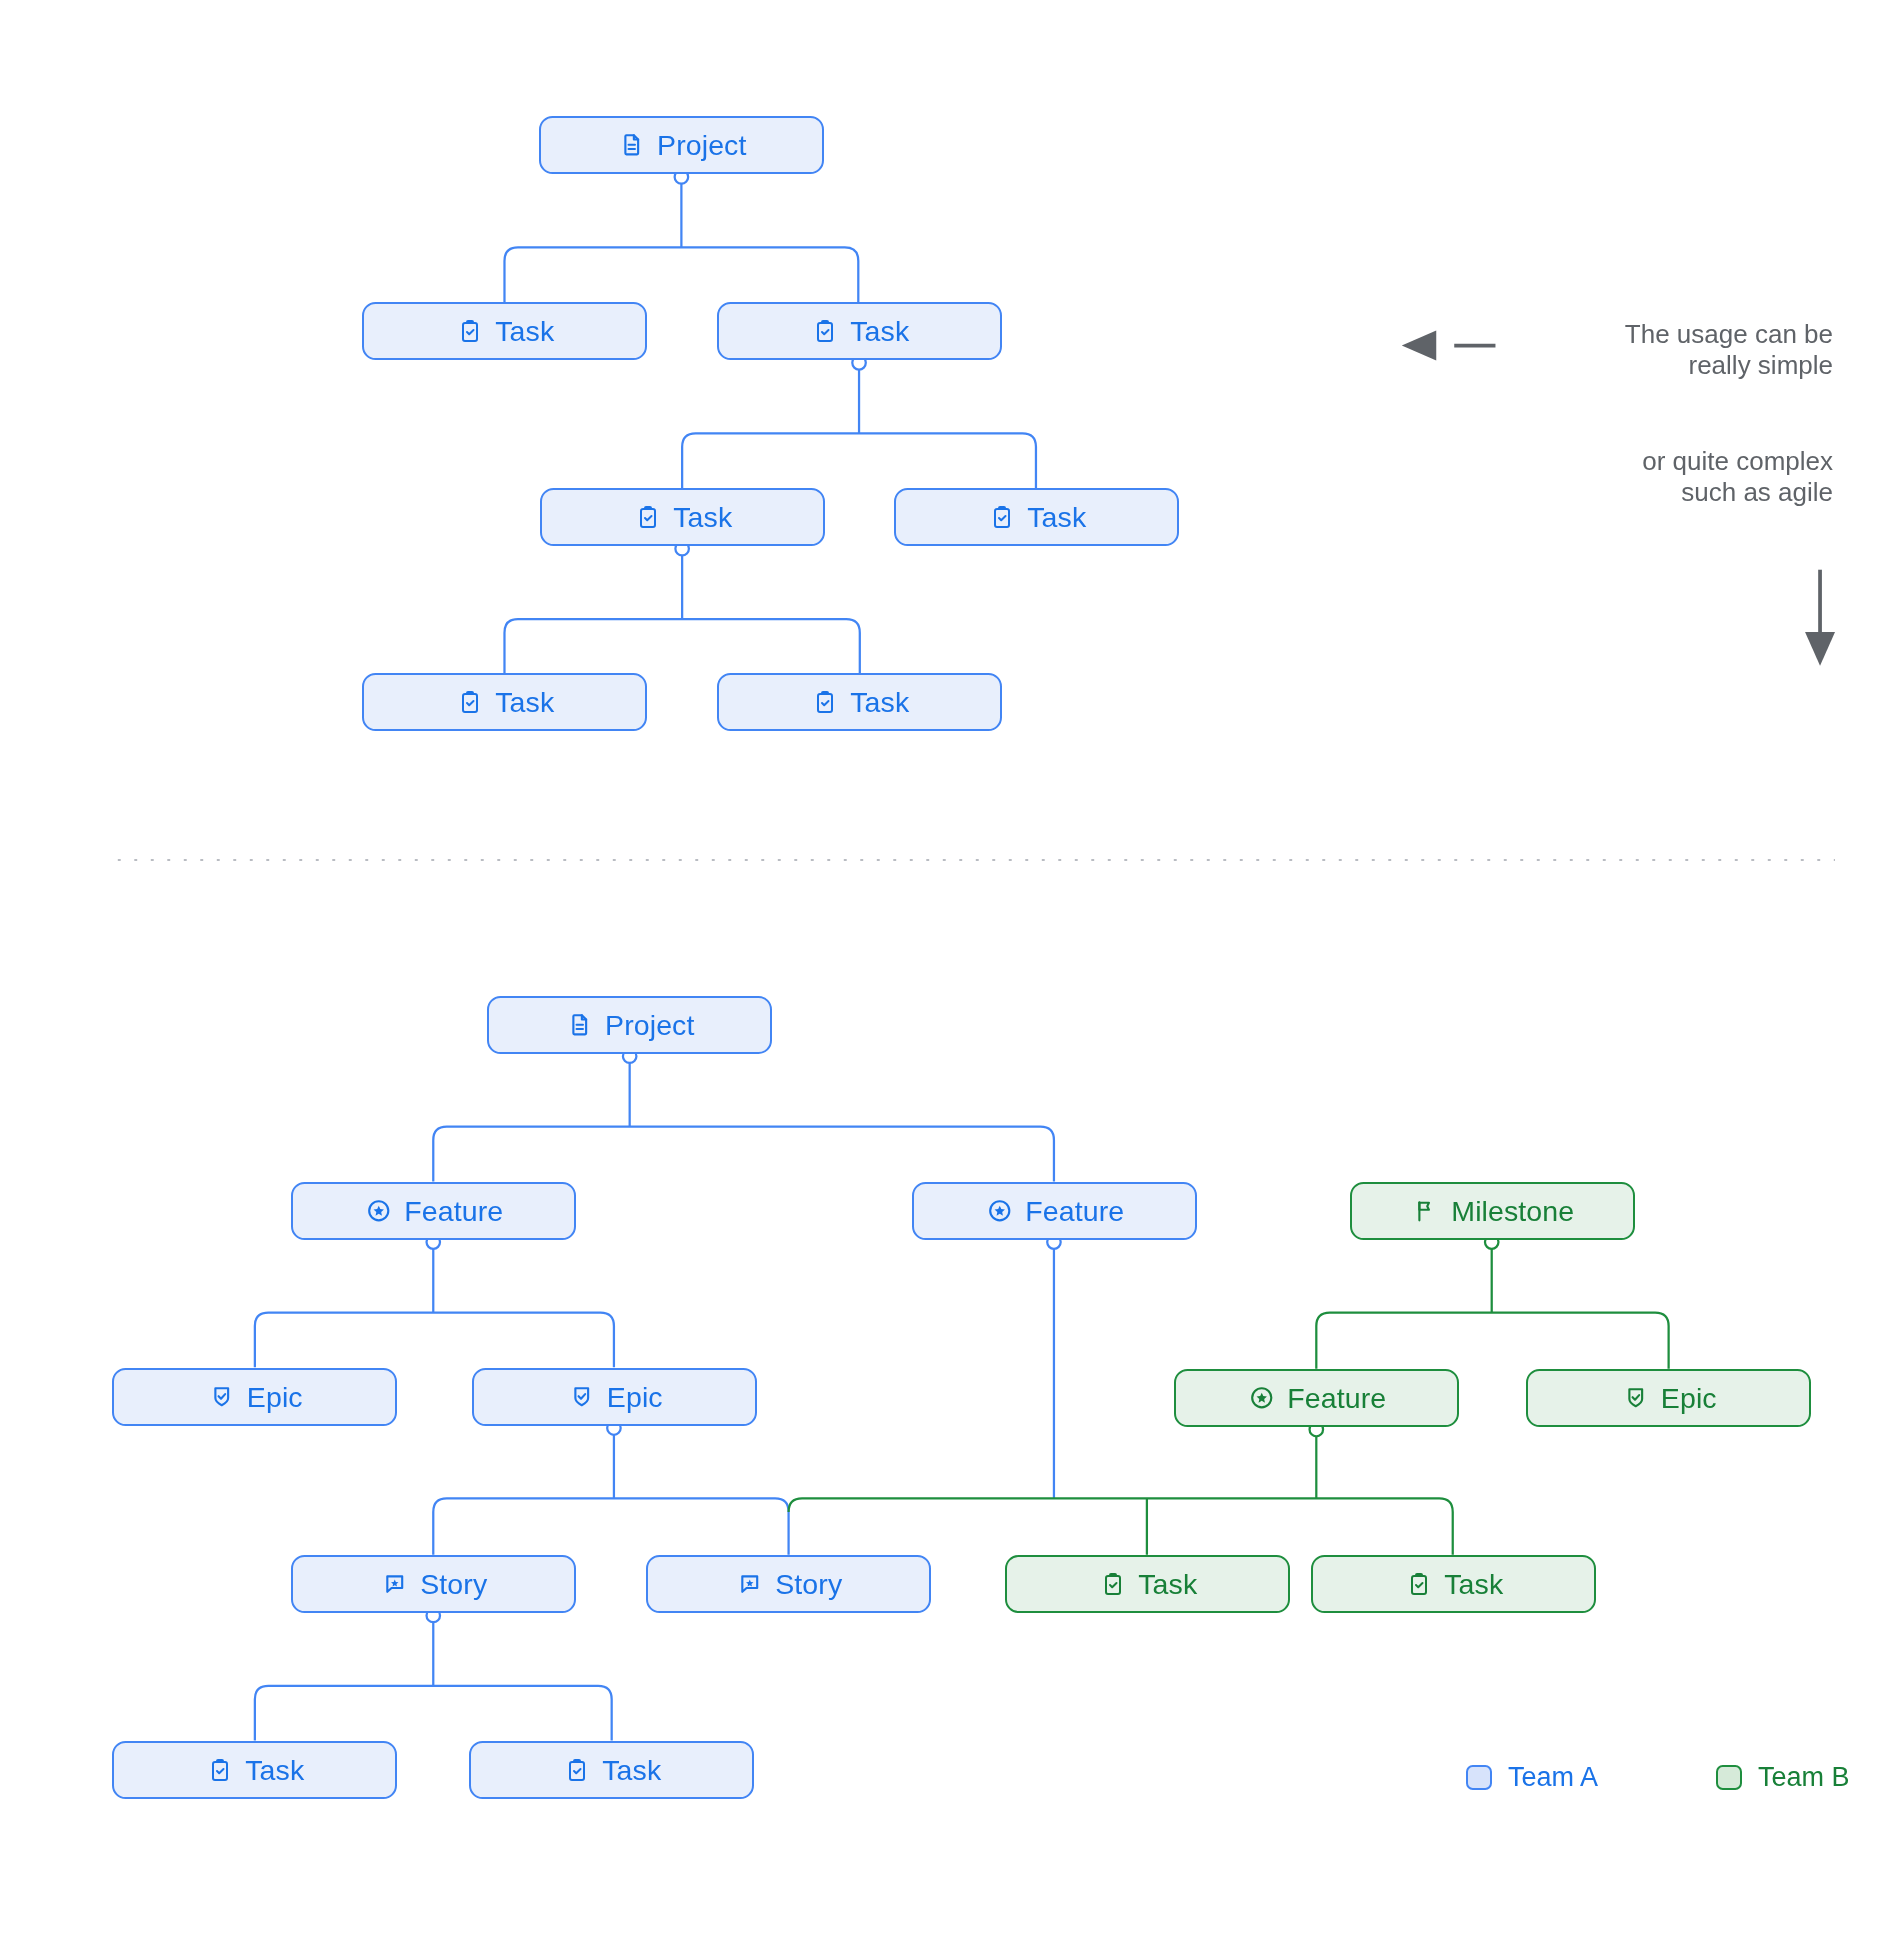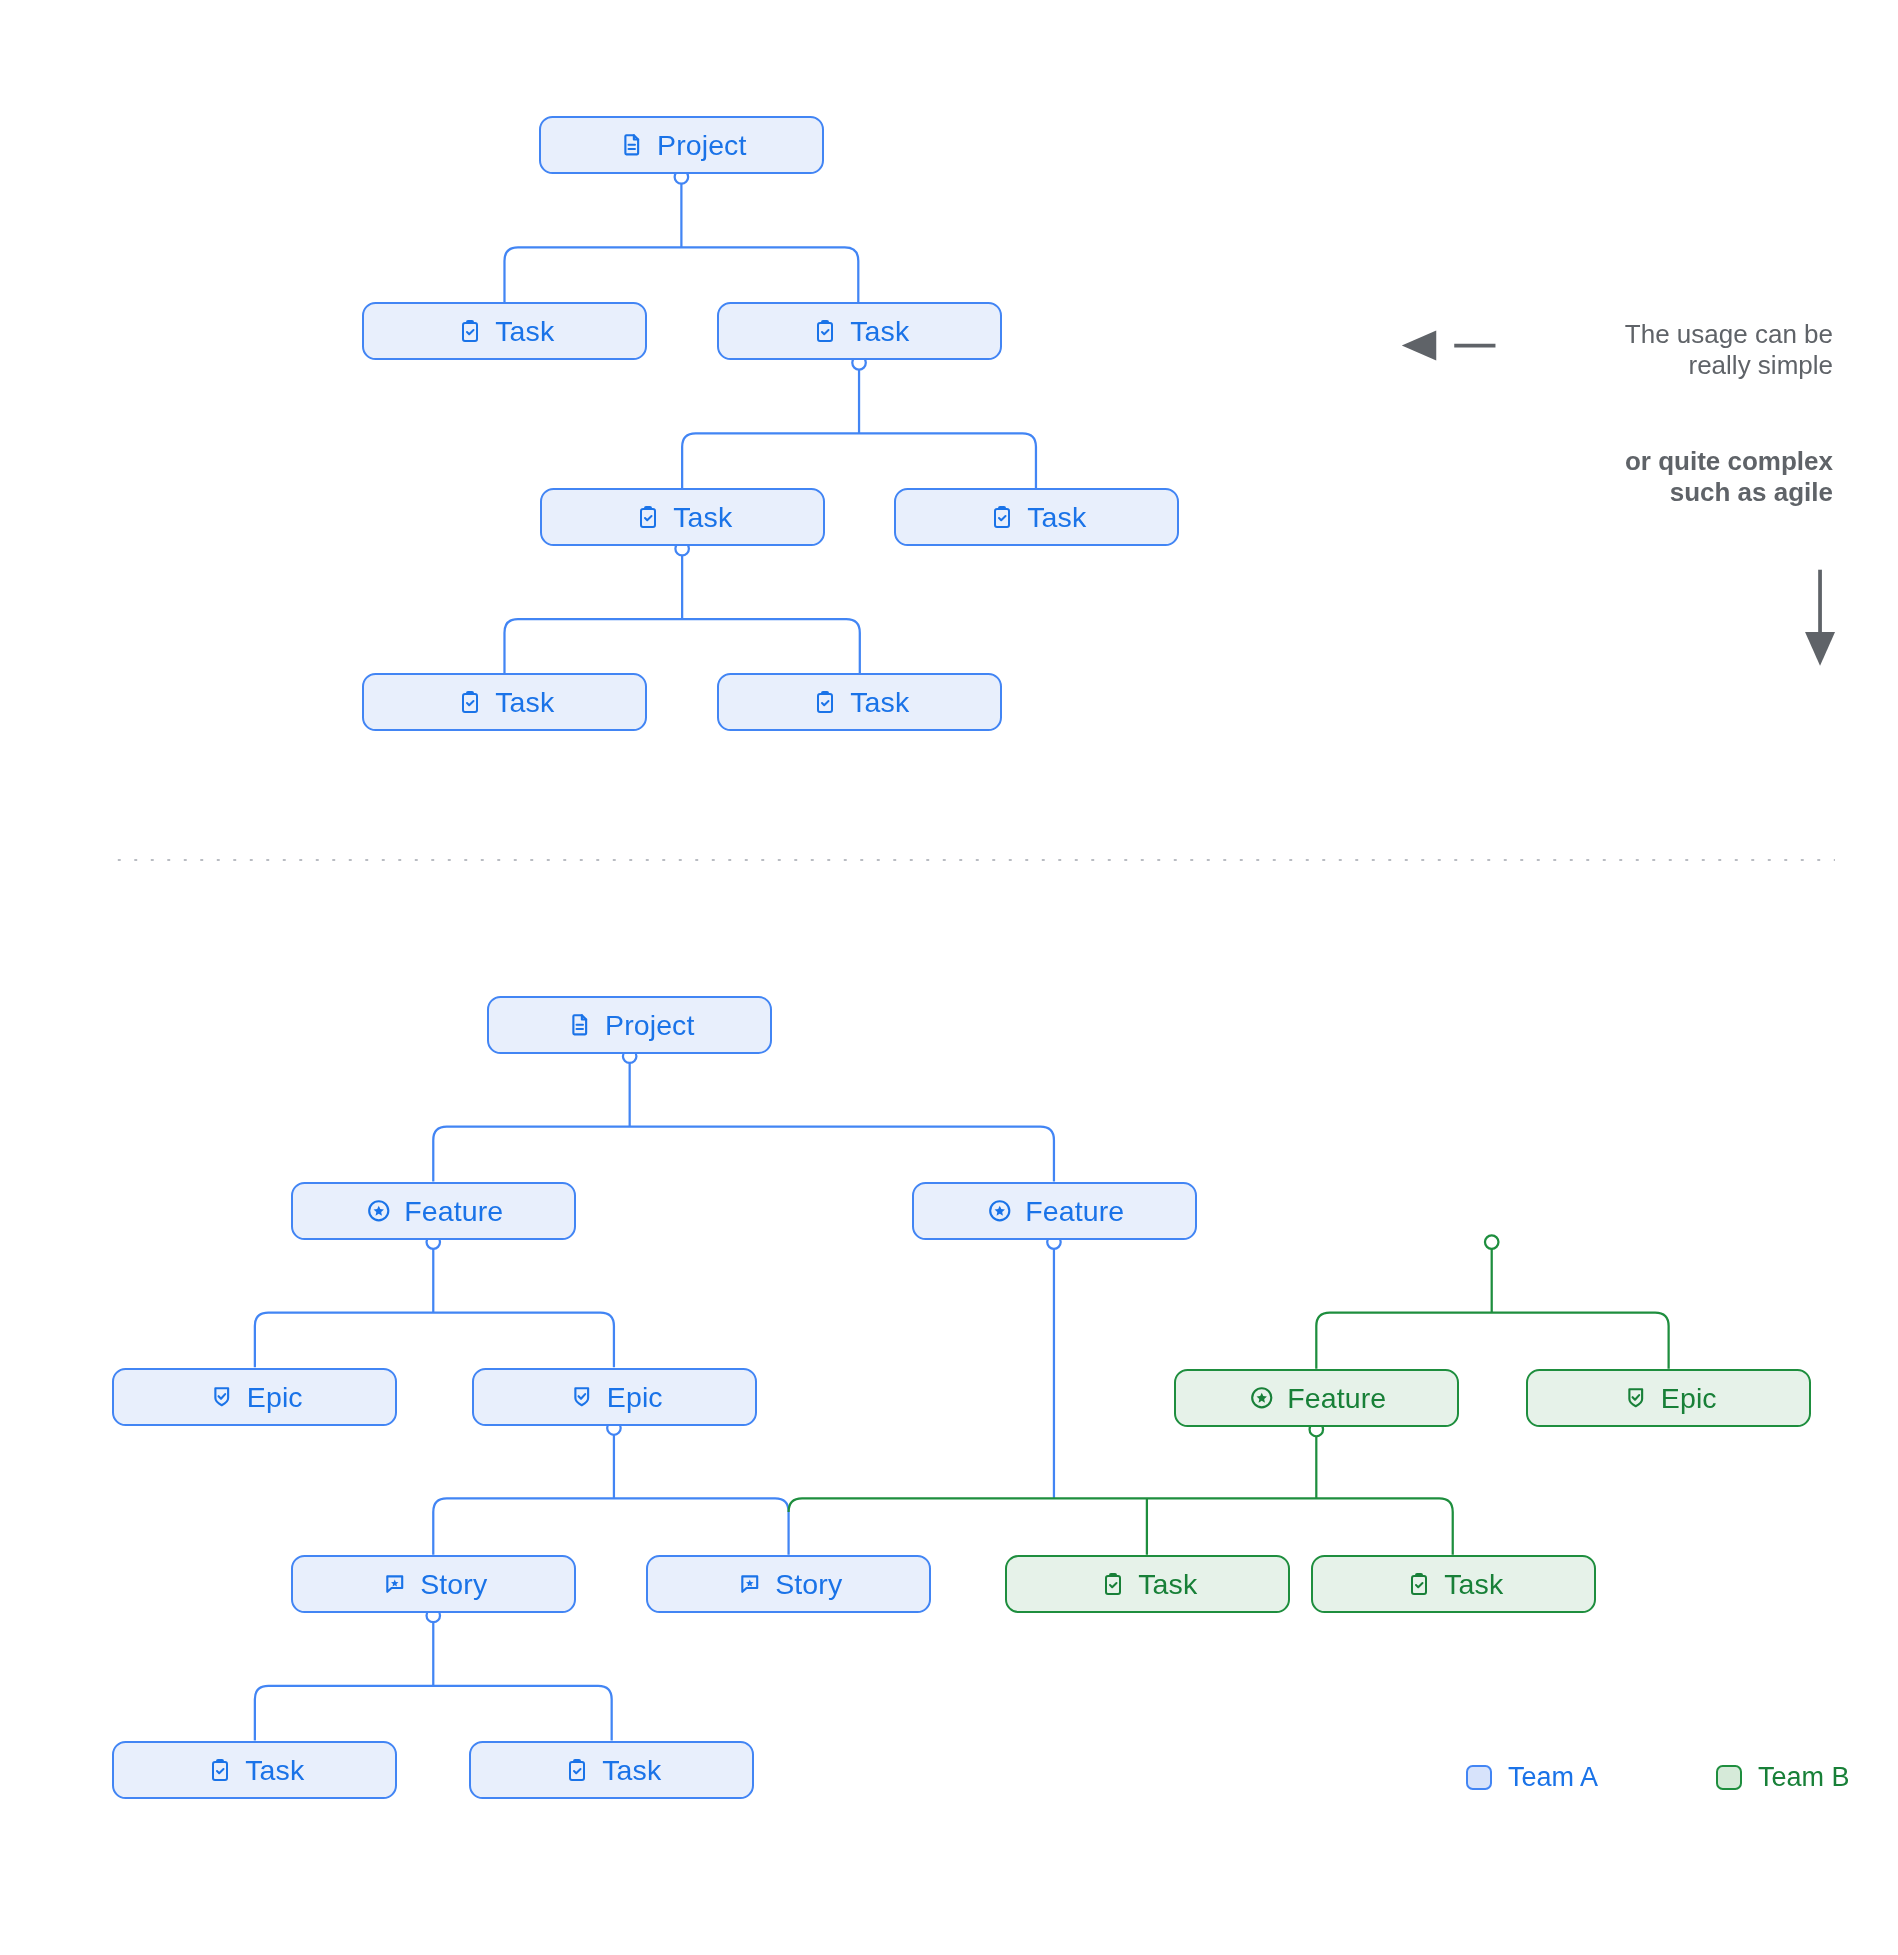--- a/index.html
+++ b/index.html
@@ -195,21 +195,21 @@
         <rect x="5" y="4" width="14" height="18" rx="2"></rect>
           <path d="M9 4V3a1 1 0 0 1 1-1h4a1 1 0 0 1 1 1v1"></path>
           <path d="M9 13l2.2 2.2L15.5 11"></path>
       </svg>
     </span>
     <span class="lbl">Task</span>
   </div>
 
   <div class="annot" style="left:1424px;top:319px;width:409px;">The usage can be
 really simple</div>
-  <div class="annot" style="left:1424px;top:446px;width:409px;font-weight:bold;">or quite complex
+  <div class="annot" style="left:1424px;top:446px;width:409px;">or quite complex
 such as agile</div>
 
   <div class="divider" style="left:111px;top:858px;width:1724px;"></div>
 
   <div class="node" style="left:487px;top:996px;width:285px;height:58px;">
     <span class="ico">
       <svg width="25.5" height="25.5" viewBox="0 0 24 24" fill="none" stroke="#1a73e8" stroke-width="2" stroke-linecap="round" stroke-linejoin="round">
         <path d="M14 3H7a1 1 0 0 0-1 1v16a1 1 0 0 0 1 1h10a1 1 0 0 0 1-1V7z"></path>
           <path d="M14 3v4h4"></path>
           <path d="M9 12h6M9 16h6"></path>
@@ -231,20 +231,29 @@
   <div class="node" style="left:912px;top:1182px;width:285px;height:58px;">
     <span class="ico">
       <svg width="25.5" height="25.5" viewBox="0 0 24 24" fill="none" stroke="#1a73e8" stroke-width="2">
         <circle cx="12" cy="12" r="9"></circle>
         <polygon points="12,7.2 13.45,10.4 16.9,10.8 14.3,13.2 15,16.6 12,14.9 9,16.6 9.7,13.2 7.1,10.8 10.55,10.4" fill="#1a73e8" stroke="none"></polygon>
       </svg>
     </span>
     <span class="lbl">Feature</span>
   </div>
 
+  <div class="node green" style="left:1350px;top:1182px;width:285px;height:58px;">
+    <span class="ico">
+      <svg width="25.5" height="25.5" viewBox="0 0 24 24" fill="none" stroke="#188038" stroke-width="2" stroke-linecap="round" stroke-linejoin="round">
+        <path d="M6 21V4"></path>
+          <path d="M6 4.5h9l-1.6 3.2L15 11H6z"></path>
+      </svg>
+    </span>
+    <span class="lbl">Milestone</span>
+  </div>
 
   <div class="node" style="left:112px;top:1368px;width:285px;height:58px;">
     <span class="ico">
       <svg width="25.5" height="25.5" viewBox="0 0 24 24" fill="none" stroke="#1a73e8" stroke-width="2" stroke-linecap="round" stroke-linejoin="round">
         <path d="M6 4h12v9.2c0 2.6-3.2 5.4-6 6.8-2.8-1.4-6-4.2-6-6.8z"></path>
           <path d="M9 11.5l2.3 2.3L15.2 9.5"></path>
       </svg>
     </span>
     <span class="lbl">Epic</span>
   </div>

